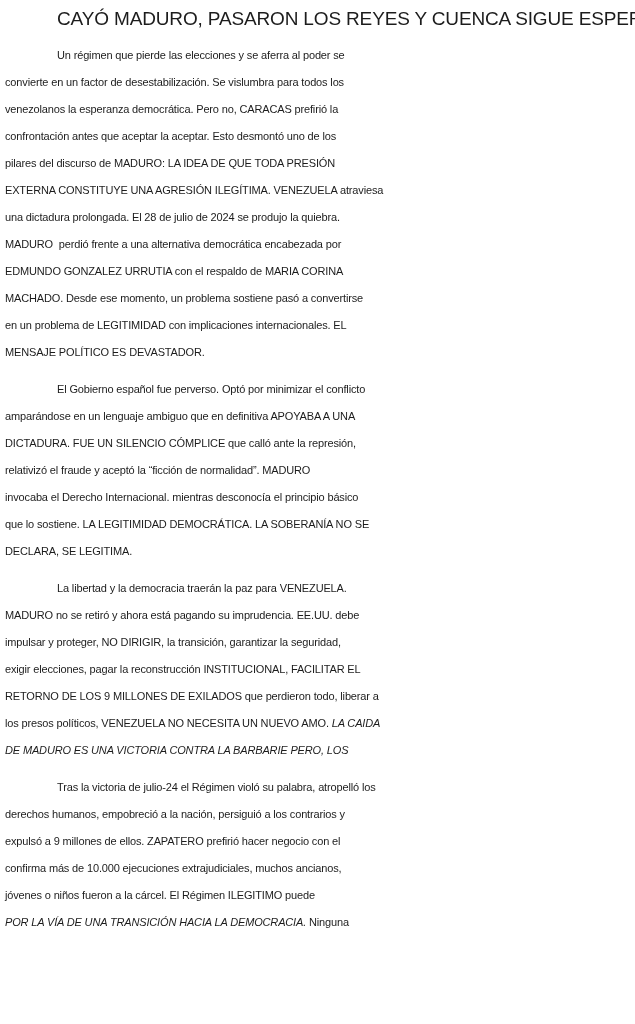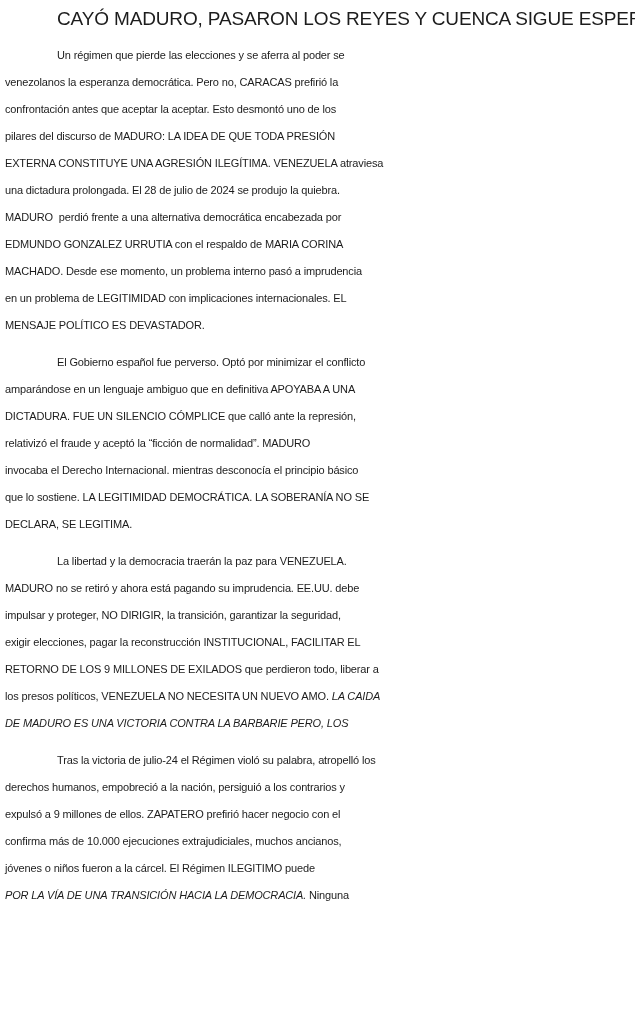--- a/index.html
+++ b/index.html
@@ -49,28 +49,29 @@
   }
 </style>
 </head>
 <body>
 
 <div class="page">
   <h1 class="doc-title">CAYÓ MADURO, PASARON LOS REYES Y CUENCA SIGUE ESPERANDO</h1>
   <div id="doc-body">
       <p class="para">
         <span class="line first"><span>Un régimen que pierde las elecciones y se aferra al poder se</span></span>
+        <span class="line"><span>convierte en un factor de desestabilización. Se vislumbra para todos los</span></span>
         <span class="line"><span>venezolanos la esperanza democrática. Pero no, CARACAS prefirió la</span></span>
         <span class="line"><span>confrontación antes que aceptar la aceptar. Esto desmontó uno de los</span></span>
         <span class="line"><span>pilares del discurso de MADURO: LA IDEA DE QUE TODA PRESIÓN</span></span>
         <span class="line"><span>EXTERNA CONSTITUYE UNA AGRESIÓN ILEGÍTIMA. VENEZUELA atraviesa</span></span>
         <span class="line"><span>una dictadura prolongada. El 28 de julio de 2024 se produjo la quiebra.</span></span>
         <span class="line"><span>MADURO  perdió frente a una alternativa democrática encabezada por</span></span>
         <span class="line"><span>EDMUNDO GONZALEZ URRUTIA con el respaldo de MARIA CORINA</span></span>
-        <span class="line"><span>MACHADO. Desde ese momento, un problema interno pasó a imprudencia</span></span>
+        <span class="line"><span>MACHADO. Desde ese momento, un problema sostiene pasó a convertirse</span></span>
         <span class="line"><span>en un problema de LEGITIMIDAD con implicaciones internacionales. EL</span></span>
         <span class="line"><span>MENSAJE POLÍTICO ES DEVASTADOR.</span></span>
       </p>
       <p class="para">
         <span class="line first"><span>El Gobierno español fue perverso. Optó por minimizar el conflicto</span></span>
         <span class="line"><span>amparándose en un lenguaje ambiguo que en definitiva APOYABA A UNA</span></span>
         <span class="line"><span>DICTADURA. FUE UN SILENCIO CÓMPLICE que calló ante la represión,</span></span>
         <span class="line"><span>relativizó el fraude y aceptó la “ficción de normalidad”. MADURO</span></span>
         <span class="line"><span>invocaba el Derecho Internacional. mientras desconocía el principio básico</span></span>
         <span class="line"><span>que lo sostiene. LA LEGITIMIDAD DEMOCRÁTICA. LA SOBERANÍA NO SE</span></span>

